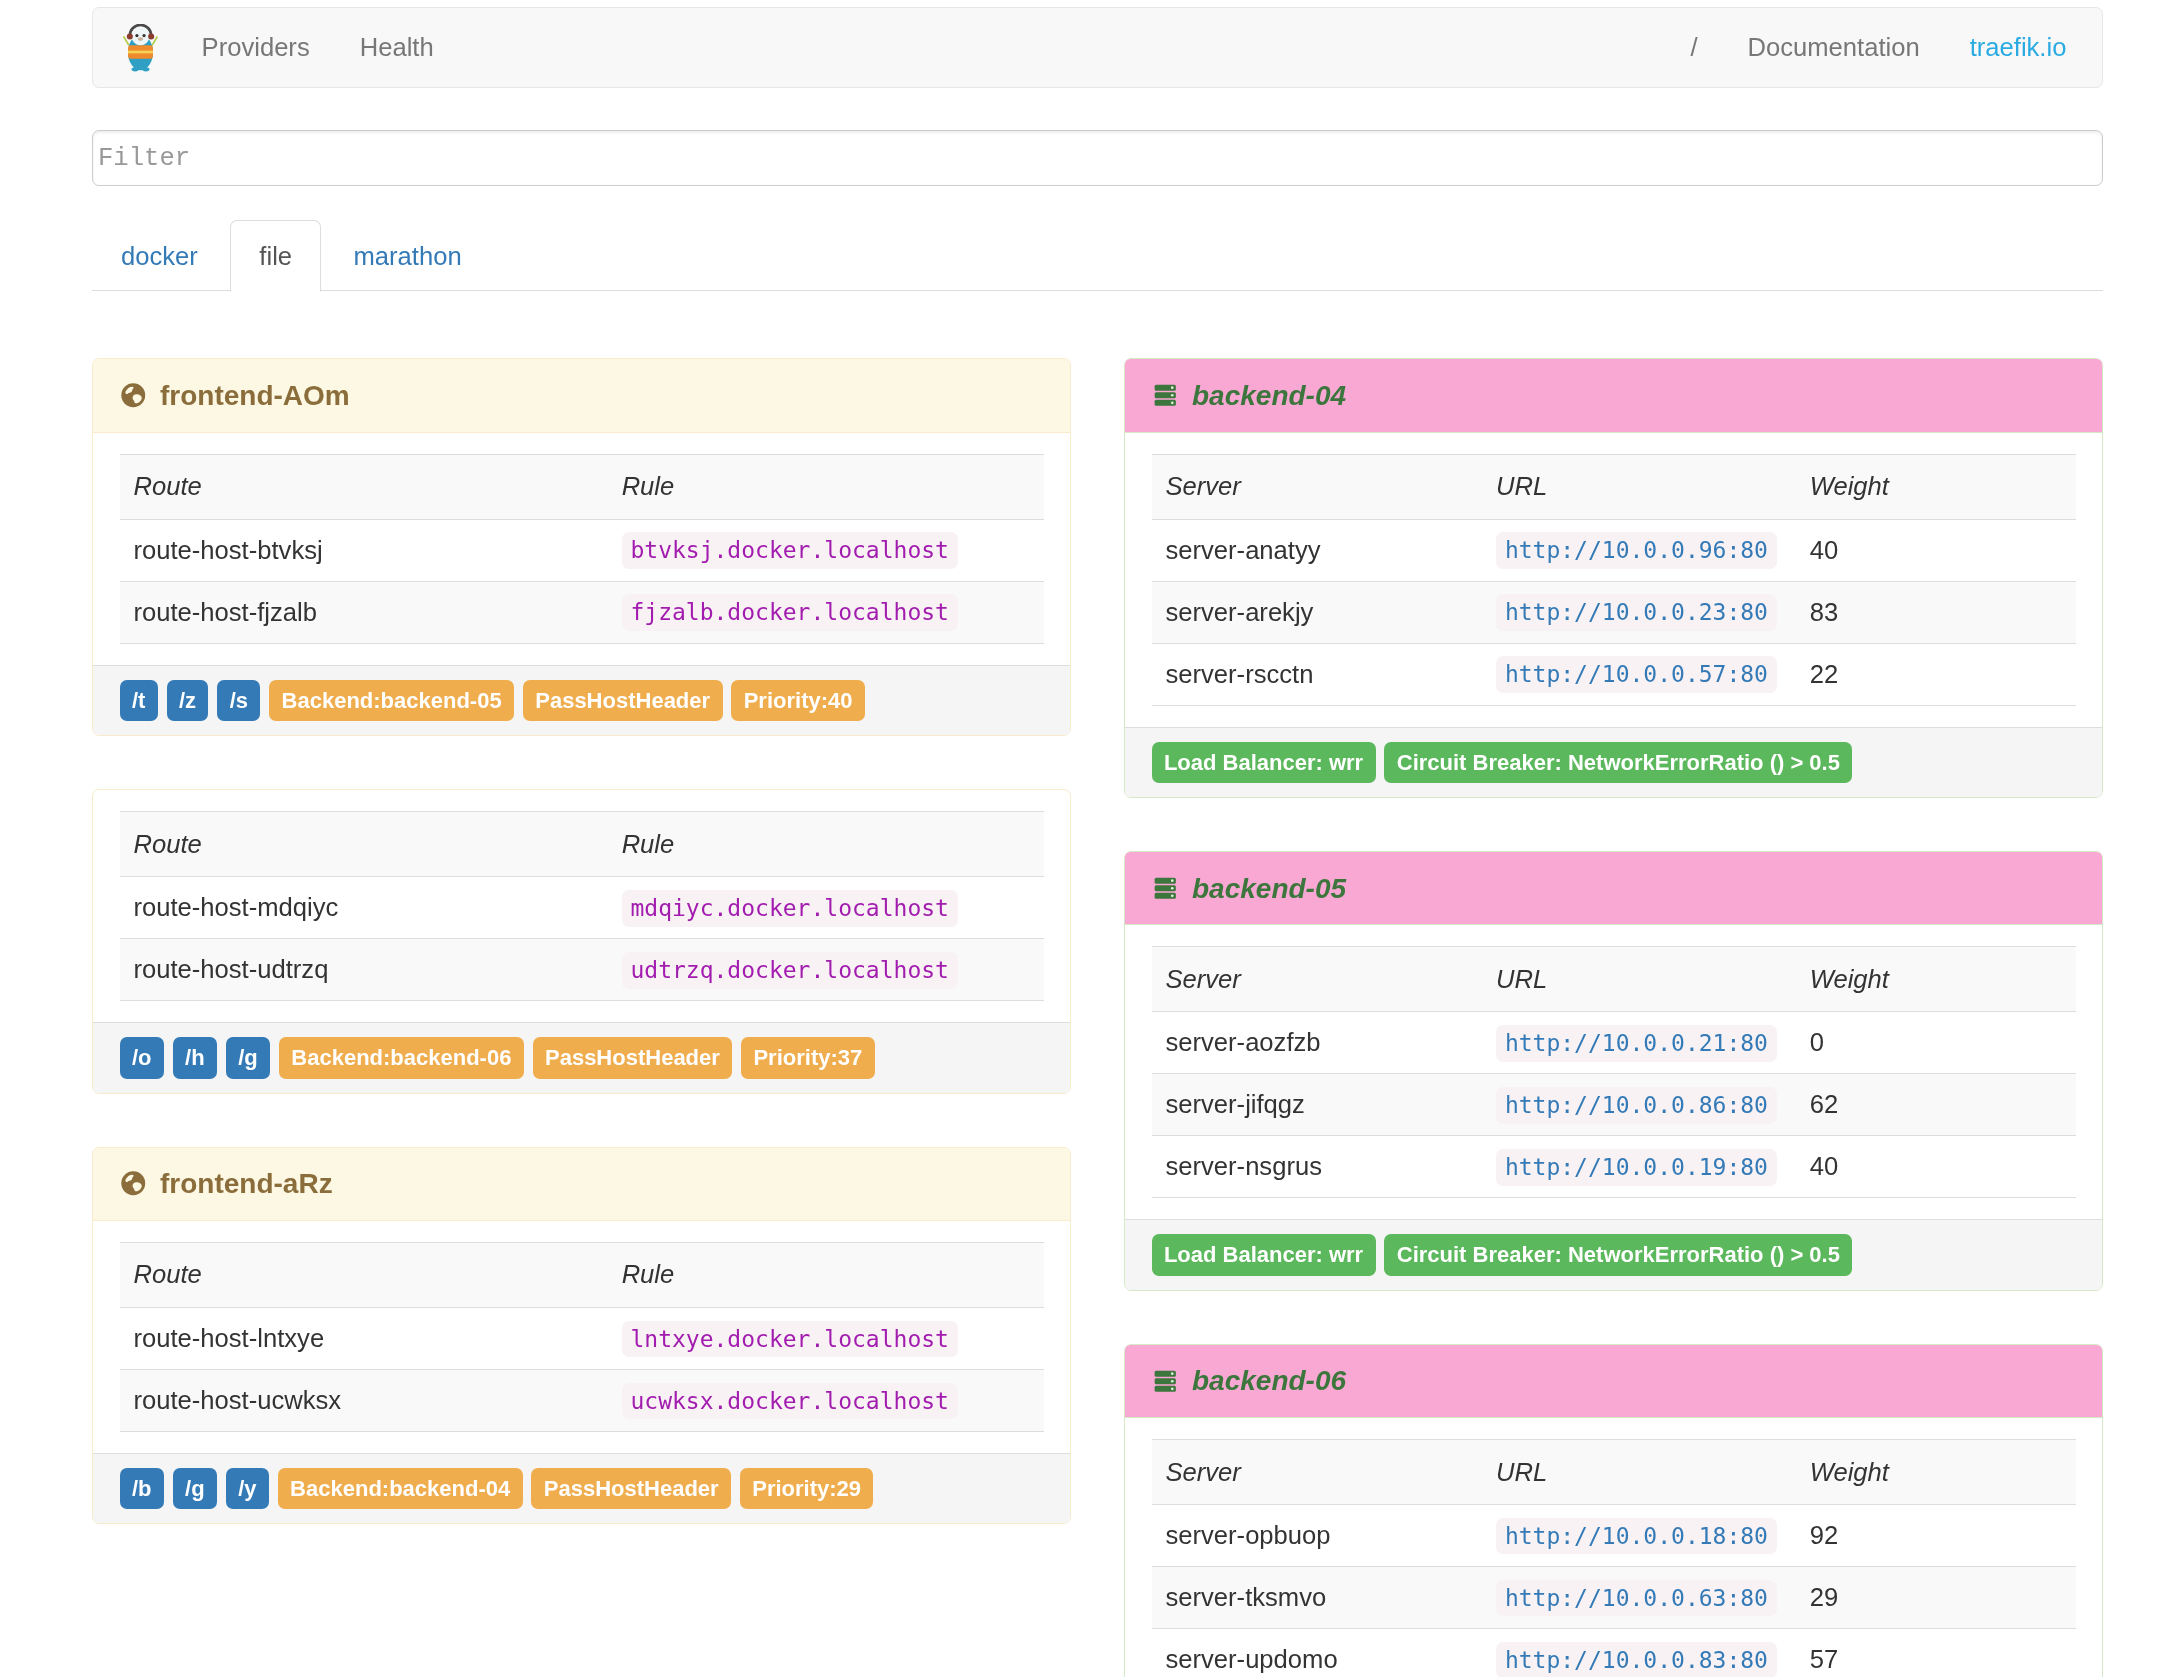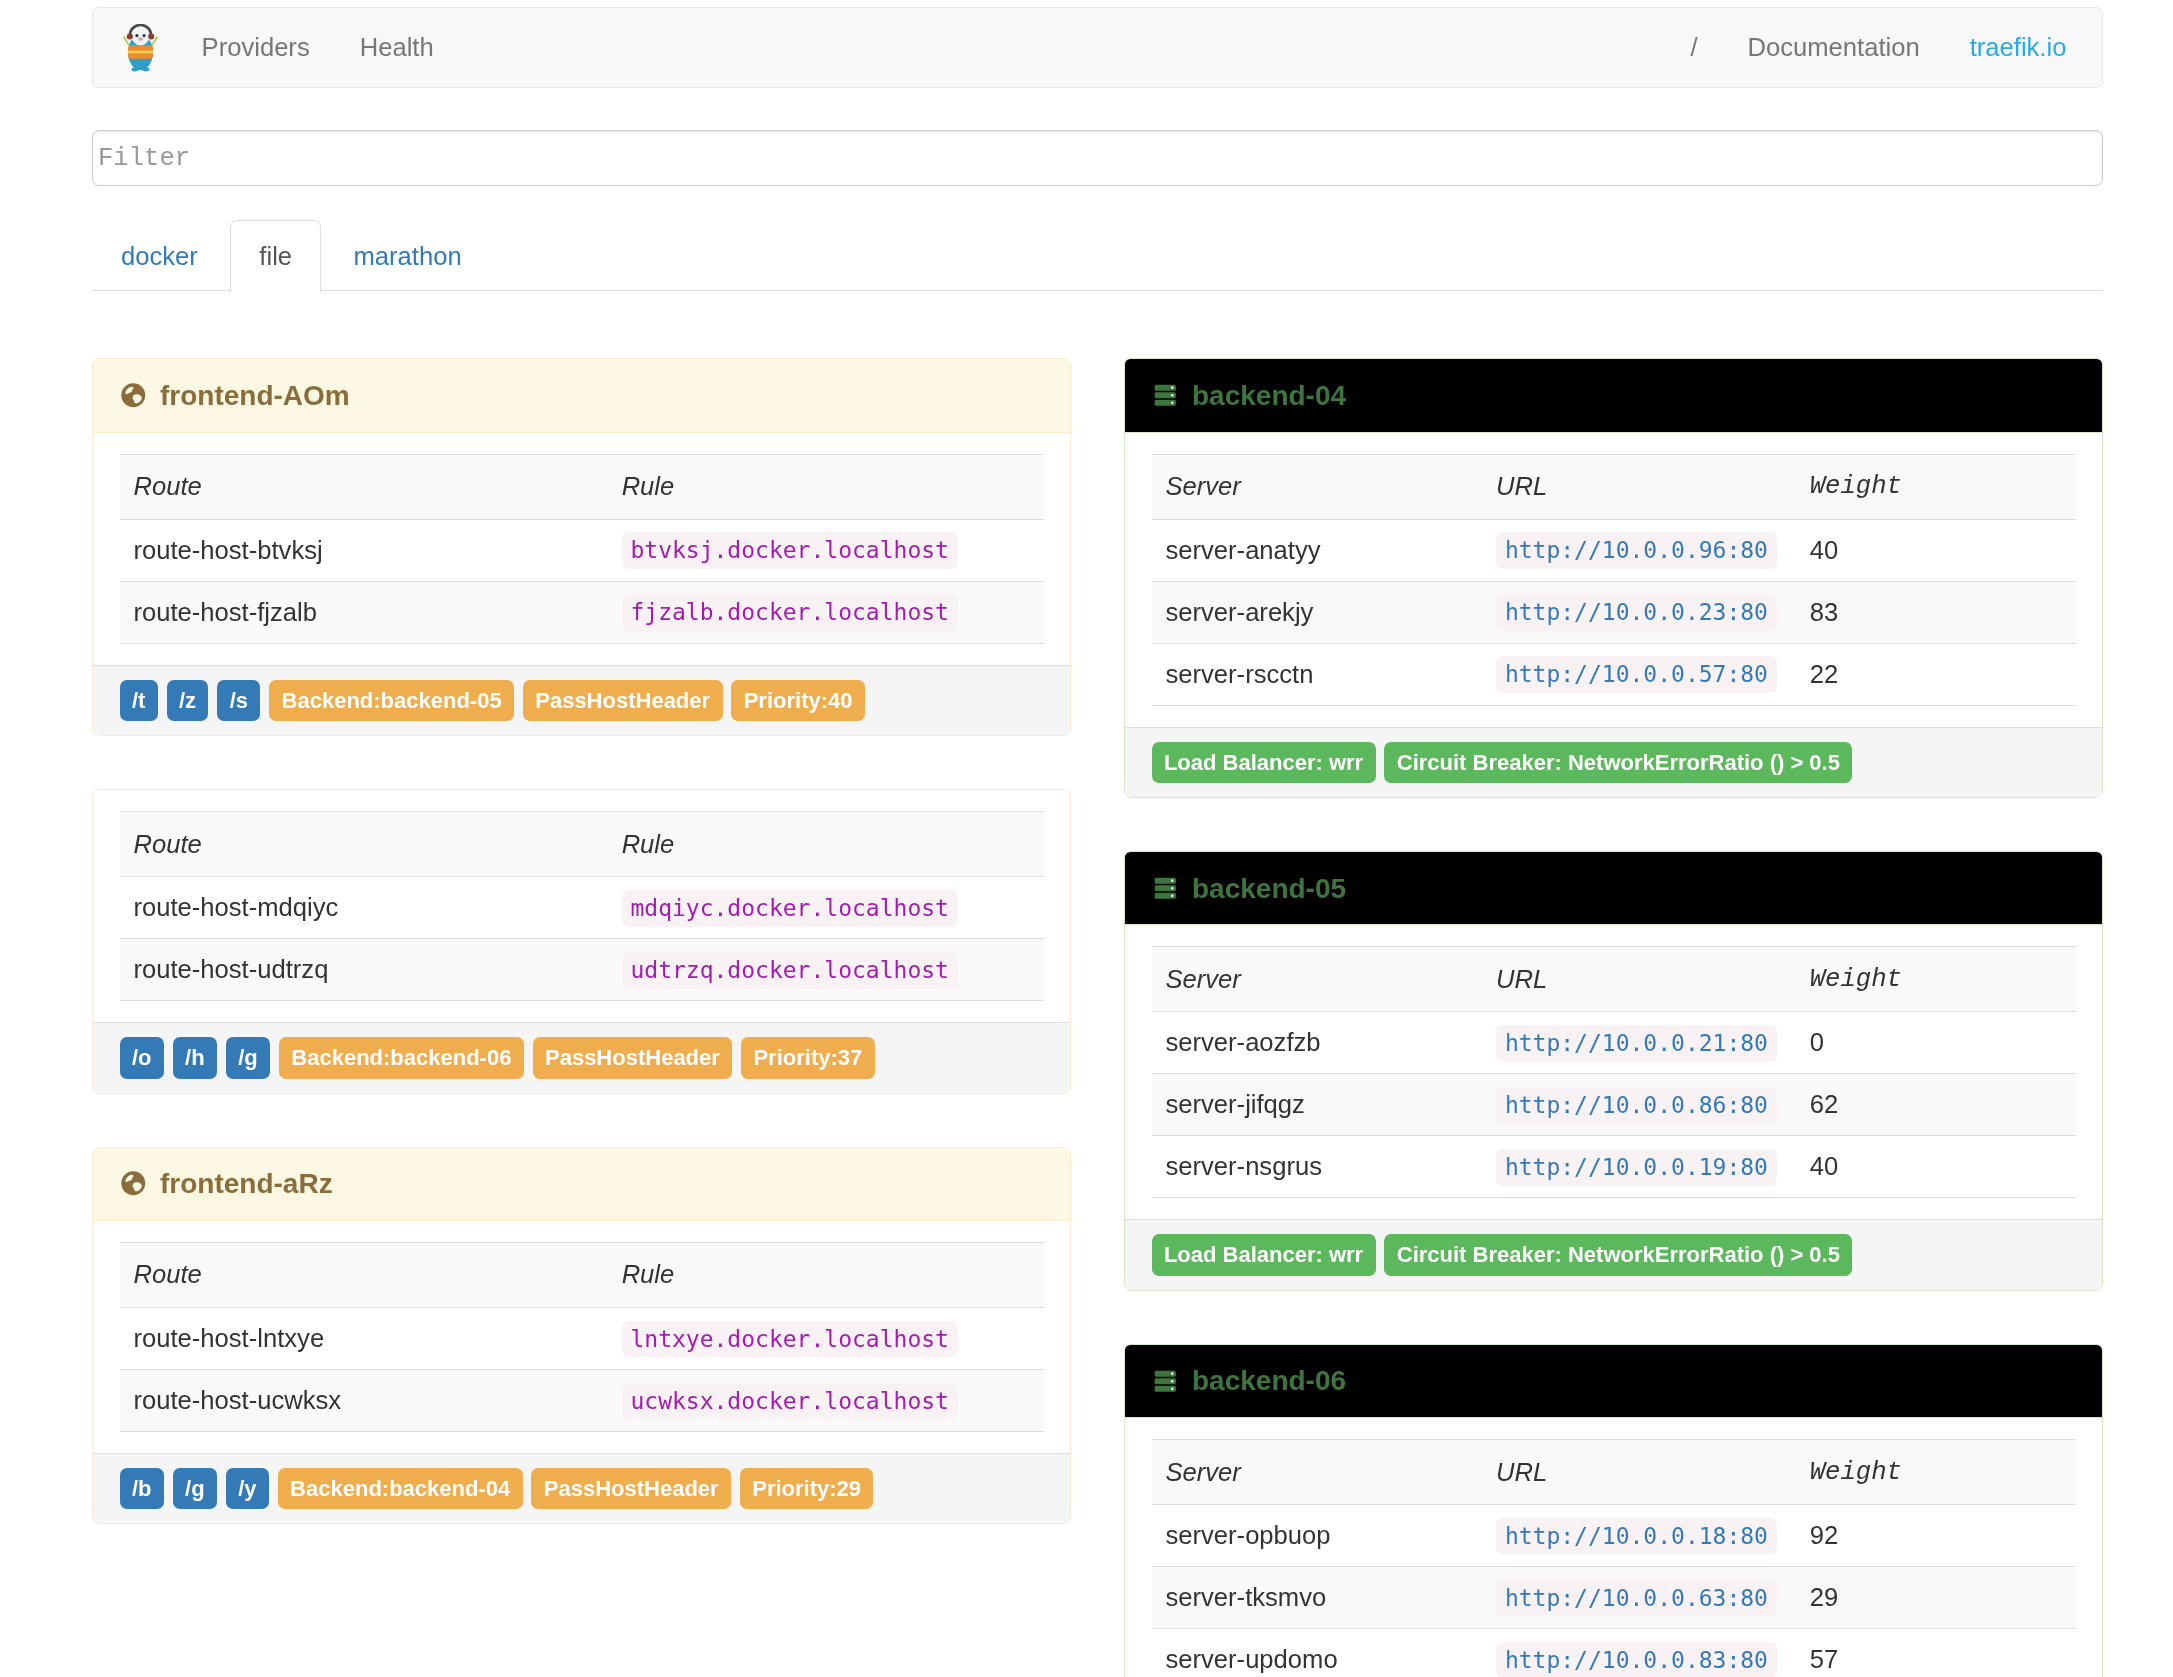--- a/index.html
+++ b/index.html
@@ -54,21 +54,21 @@
   
   .panel{border:1.8px solid;border-radius:7px;background:#fff;margin-bottom:53px;}
   .panel-heading{
     padding:17.6px 26.5px;font-size:28px;font-weight:bold;line-height:37px;
     display:flex;align-items:center;gap:14px;border-bottom:1.8px solid;
     border-radius:5.3px 5.3px 0 0;
   }
   .panel-warning{border-color:#faebcc;}
   .panel-warning .panel-heading{background:#fcf8e3;color:#8a6d3b;border-bottom-color:#faebcc;}
   .panel-success{border-color:#d6e9c6;}
-  .panel-success .panel-heading{background:#000000;color:#3c763d;border-bottom-color:#d6e9c6;}
+  .panel-success .panel-heading{background:#f9a8d4;color:#3c763d;border-bottom-color:#d6e9c6;font-style:italic;}
   .panel-body{padding:21px 26.5px;}
   .panel-footer{
     background:#f5f5f5;border-top:1.8px solid #ddd;padding:14px 26.5px;
     border-radius:0 0 5.3px 5.3px;display:flex;flex-wrap:wrap;gap:8.8px;align-items:center;
   }
   .icon{flex:0 0 auto;display:inline-flex;}
 
   
   table{width:100%;border-collapse:collapse;table-layout:fixed;}
   thead tr{background:#f9f9f9;}
@@ -77,21 +77,21 @@
     font-size:25.6px;padding:17.6px 14px;
     border-top:1.8px solid #ddd;border-bottom:1.8px solid #ddd;
   }
   td{font-size:25.6px;padding:16px 14px;border-top:1.8px solid #ddd;vertical-align:middle;}
   tbody tr:last-child td{border-bottom:1.8px solid #ddd;}
   tbody tr:nth-child(even){background:#f9f9f9;}
   .routes-table th:nth-child(1){width:53%;}
   .routes-table th:nth-child(2){width:47%;}
   .servers-table th:nth-child(1){width:36%;}
   .servers-table th:nth-child(2){width:34%;}
-  .servers-table th:nth-child(3){width:30%;font-family:Liberation Mono, monospace;}
+  .servers-table th:nth-child(3){width:30%;}
 
   code{
     font-family:"DejaVu Sans Mono","Liberation Mono",monospace;
     font-size:23px;background:#f9f2f4;color:#a21caf;
     padding:5.3px 8.8px;border-radius:7px;white-space:nowrap;
   }
   a.url-link{text-decoration:none;}
   a.url-link code{color:#337ab7;}
 
   

